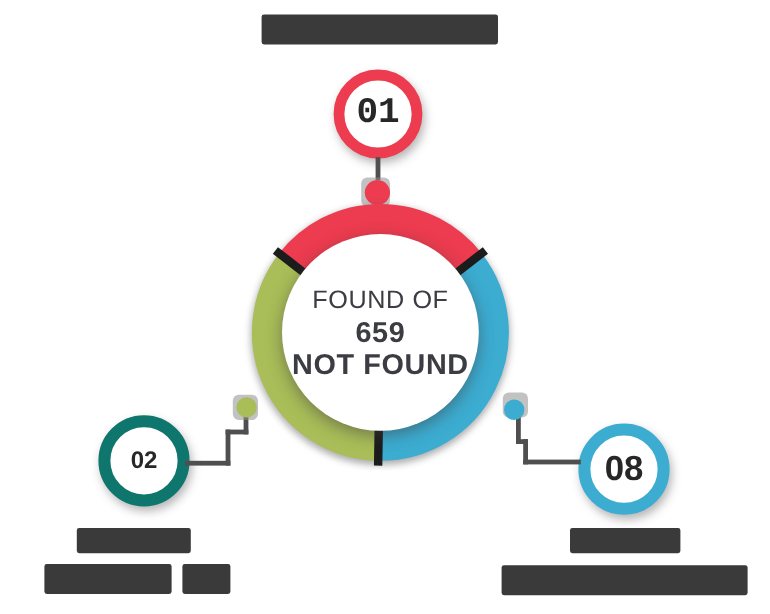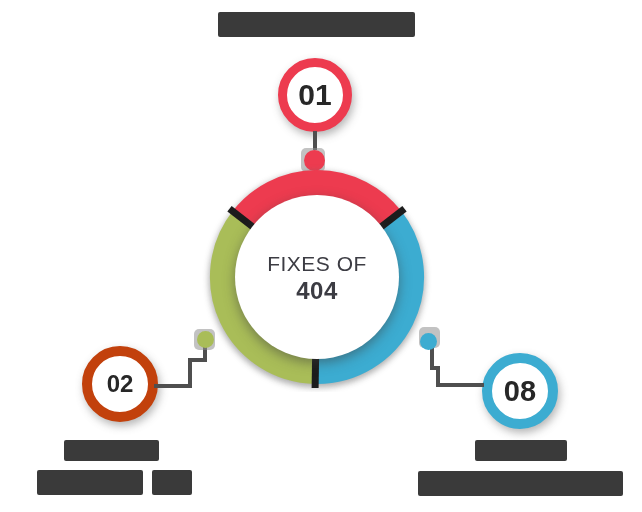--- a/index.html
+++ b/index.html
@@ -19,22 +19,22 @@
   .r-br1{left:475px;top:440px;width:92px;height:21px;}
   .r-br2{left:418px;top:471px;width:205px;height:25px;}
 
   
   .badge{
     position:absolute;box-sizing:border-box;border-radius:50%;
     background:#fff;display:flex;align-items:center;justify-content:center;
     font-weight:bold;color:#272727;
     box-shadow:2px 4px 8px rgba(90,90,90,.45);
   }
-  .b01{left:278px;top:58px;width:74px;height:74px;border:9px solid #ed3b4f;font-size:30px;}
-  .b02{left:82px;top:346px;width:76px;height:76px;border:10px solid #c2410c;font-size:24px;}
+  .b01{left:278px;top:58px;width:74px;height:74px;border:9px solid #ed3b4f;font-size:30px;font-family:Liberation Mono, monospace;}
+  .b02{left:82px;top:346px;width:76px;height:76px;border:10px solid #0f766e;font-size:20px;}
   .b03{left:482px;top:353px;width:76px;height:76px;border:10px solid #3cacd1;font-size:29px;}
 
   
   .seg{position:absolute;background:#4f4f4f;}
   .dotpad{position:absolute;background:#8f8f8f;opacity:.55;border-radius:5px;}
   .dot{position:absolute;border-radius:50%;}
   .dot-red{left:304px;top:150px;width:21px;height:21px;background:#ed3b4f;}
   .dot-olive{left:197px;top:331px;width:17px;height:17px;background:#a9bd58;}
   .dot-blue{left:420px;top:333px;width:17px;height:17px;background:#3cacd1;}
 
@@ -76,22 +76,23 @@
     <circle cx="0" cy="2.5" r="93" fill="none" stroke="#6b6b6b" stroke-width="30" opacity="0.55" filter="url(#blurf)"></circle>
     <path d="M 73.3,-57.3 A 93,93 0 0 0 -73.3,-57.3" fill="none" stroke="#ed3b4f" stroke-width="28"></path>
     <path d="M -73.3,-57.3 A 93,93 0 0 0 -1.6,93" fill="none" stroke="#a9bd58" stroke-width="28"></path>
     <path d="M -1.6,93 A 93,93 0 0 0 73.3,-57.3" fill="none" stroke="#3cacd1" stroke-width="28"></path>
     <line x1="59.1" y1="-46.2" x2="87.5" y2="-68.3" stroke="#1c1c1c" stroke-width="7"></line>
     <line x1="-59.1" y1="-46.2" x2="-87.5" y2="-68.3" stroke="#1c1c1c" stroke-width="7"></line>
     <line x1="-1.3" y1="75" x2="-1.9" y2="111" stroke="#1c1c1c" stroke-width="7"></line>
   </svg>
 
   <div class="center-circle">
-    <div class="ct ct-reg">FIXES OF</div>
-    <div class="ct ct-bold">404</div>
+    <div class="ct ct-reg">FOUND OF</div>
+    <div class="ct ct-bold">659</div>
+    <div class="ct ct-bold">NOT FOUND</div>
   </div>
 
   <div class="badge b02">
     <span>02</span>
   </div>
   <div class="seg" style="left:154px;top:384px;width:38px;height:4px;"></div>
   <div class="seg" style="left:188px;top:358px;width:4px;height:30px;"></div>
   <div class="seg" style="left:188px;top:358px;width:19px;height:4px;"></div>
   <div class="seg" style="left:203px;top:345px;width:4px;height:17px;"></div>
   <div class="dotpad" style="left:194px;top:329px;width:21px;height:21px;"></div>

